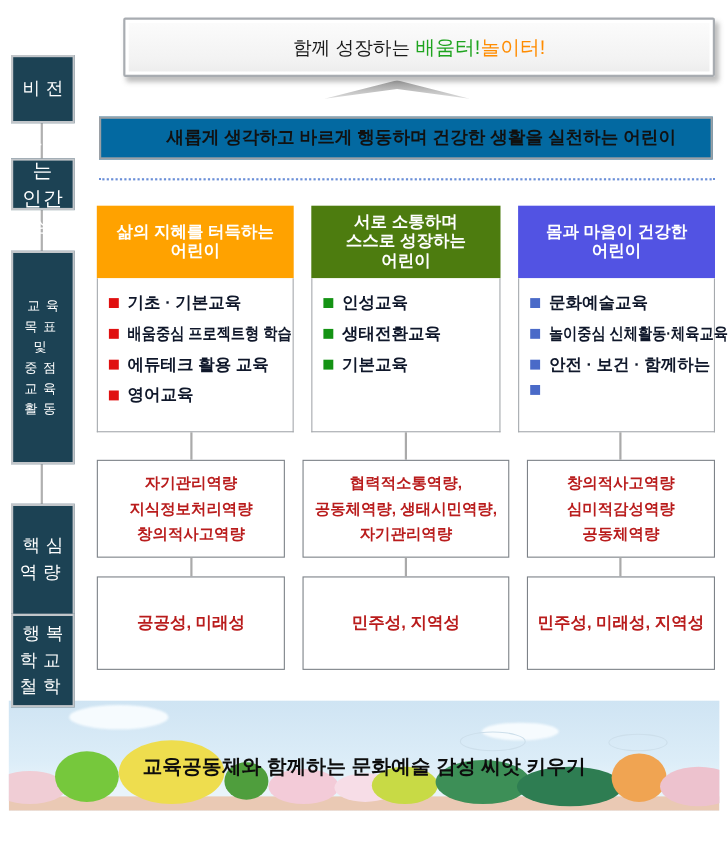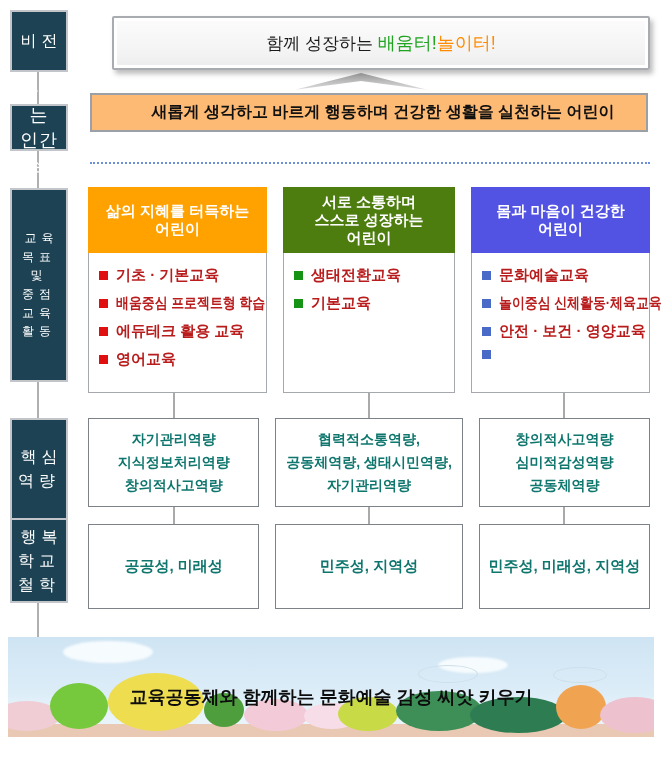--- a/index.html
+++ b/index.html
@@ -8,21 +8,21 @@
 
   
   .spine { position:absolute; left:37px; top:58px; width:2px; height:582px; background:#b0b0b0; }
 
   
   .side-label {
     position:absolute; left:10px; width:58px;
     background:#1c4254; border:2px solid #c2c6ca;
     color:#fff; display:flex; align-items:center; justify-content:center;
     text-align:center; font-size:16px; line-height:1.5;
-    white-space:pre-line; z-index:3;
+    white-space:pre-line; z-index:3;margin-top:40px;
   }
   .ls6 { letter-spacing:5px; text-indent:5px; }
   .ls2 { letter-spacing:1px; font-size:18px; line-height:1.35; }
 
   
   .vision-box {
     position:absolute; left:112px; top:16px; width:538px; height:54px;
     border:2px solid #a8acb1; border-radius:2px;
     background:linear-gradient(180deg,#fcfcfc 0%,#f3f3f3 70%,#ececec 100%);
     box-shadow:3px 4px 5px rgba(110,110,110,.45), inset 0 0 0 3px #ffffff;
@@ -33,22 +33,22 @@
 
   .arrow-deco {
     position:absolute; left:295px; top:73px; width:132px; height:19px;
     background:linear-gradient(180deg,#9a9a9a,#e6e6e6);
     clip-path:polygon(50% 0%, 100% 88%, 50% 42%, 0% 88%);
     z-index:1;
   }
 
   
   .human-box {
-    position:absolute; left:90px; top:93px; width:558px; height:39px;
-    background:#fdba74; border:2px solid #9aa0a6;
+    position:absolute; left:90px; top:106px; width:558px; height:39px;
+    background:#0369a1; border:2px solid #9aa0a6;
     display:flex; align-items:center; justify-content:center;
     font-size:16px; font-weight:bold; color:#111; z-index:2;padding-left:28px;
   }
 
   .dashed-divider {
     position:absolute; left:90px; top:162px; width:560px; height:0;
     border-top:2px dotted #6b8fd8;
   }
 
   
@@ -60,35 +60,35 @@
   .goal-header {
     height:66px; display:flex; align-items:center; justify-content:center;
     color:#fff; font-weight:bold; font-size:15px; text-align:center;
     line-height:1.18; white-space:pre-line;
   }
   .goal-items {
     height:140px; background:#fff; border:1px solid #a5a9ad; border-top:none;
     padding:13px 6px 0 10px; list-style:none;
   }
   .goal-items li { display:flex; align-items:center; margin:0 0 9px 0;
-    font-size:15px; font-weight:bold; color:#b91c1c; white-space:nowrap; }
+    font-size:15px; font-weight:bold; color:#0f172a; white-space:nowrap; }
   .bullet { flex:0 0 auto; width:9px; height:9px; margin-right:8px; }
   .condensed { transform:scaleX(.86); transform-origin:left center; }
 
   
   .connectors div { position:relative; }
   .connectors div::before {
     content:""; position:absolute; left:50%; top:0; width:2px; height:100%;
     margin-left:-1px; background:#aaa;
   }
 
   .plain-box {
     background:#fff; border:1.5px solid #7d8288;
     display:flex; align-items:center; justify-content:center; text-align:center;
-    font-weight:bold; color:#0f766e; white-space:pre-line;
+    font-weight:bold; color:#b91c1c; white-space:pre-line;
   }
   .comp-box { font-size:14px; line-height:1.65; }
   .phil-box { font-size:15px; }
 
   
   .banner {
     position:absolute; left:8px; top:637px; width:646px; height:100px;
     background:linear-gradient(180deg,#cfe4f3 0%,#dcedf8 55%,#e9f4fa 80%);
     overflow:hidden; z-index:2;
   }
@@ -151,20 +151,24 @@
           </li>
       </ul>
     </div>
     <div class="goal-col c1">
       <div class="goal-header" style="background: #4d7c0f;">서로 소통하며
 스스로 성장하는
 어린이</div>
       <ul class="goal-items">
         <li>
             <span class="bullet" style="background: rgb(20, 147, 20);"></span>
+            <span>인성교육</span>
+          </li>
+        <li>
+            <span class="bullet" style="background: rgb(20, 147, 20);"></span>
             <span>생태전환교육</span>
           </li>
         <li>
             <span class="bullet" style="background: rgb(20, 147, 20);"></span>
             <span>기본교육</span>
           </li>
       </ul>
     </div>
     <div class="goal-col c2">
       <div class="goal-header" style="background: rgb(82, 83, 227);">몸과 마음이 건강한
@@ -173,21 +177,21 @@
         <li>
             <span class="bullet" style="background: rgb(74, 106, 200);"></span>
             <span>문화예술교육</span>
           </li>
         <li>
             <span class="bullet" style="background: rgb(74, 106, 200);"></span>
             <span class="condensed">놀이중심 신체활동·체육교육</span>
           </li>
         <li>
             <span class="bullet" style="background: rgb(74, 106, 200);"></span>
-            <span>안전 · 보건 · 영양교육</span>
+            <span>안전 · 보건 · 함께하는</span>
           </li>
         <li>
             <span class="bullet" style="background: rgb(74, 106, 200);"></span>
           </li>
       </ul>
     </div>
   </div>
 
   <div class="cols connectors" style="top:393px; height:25px;">
     <div class="c0"></div>

